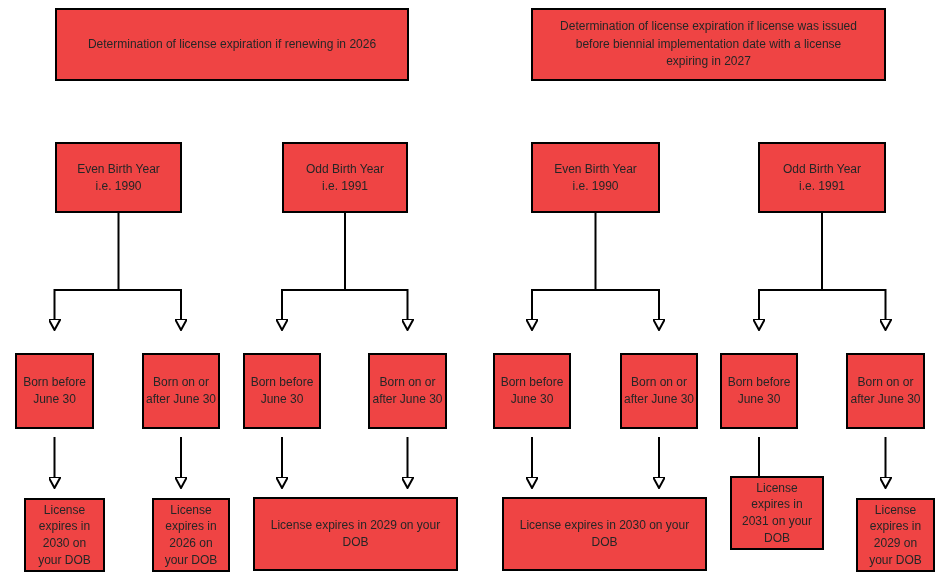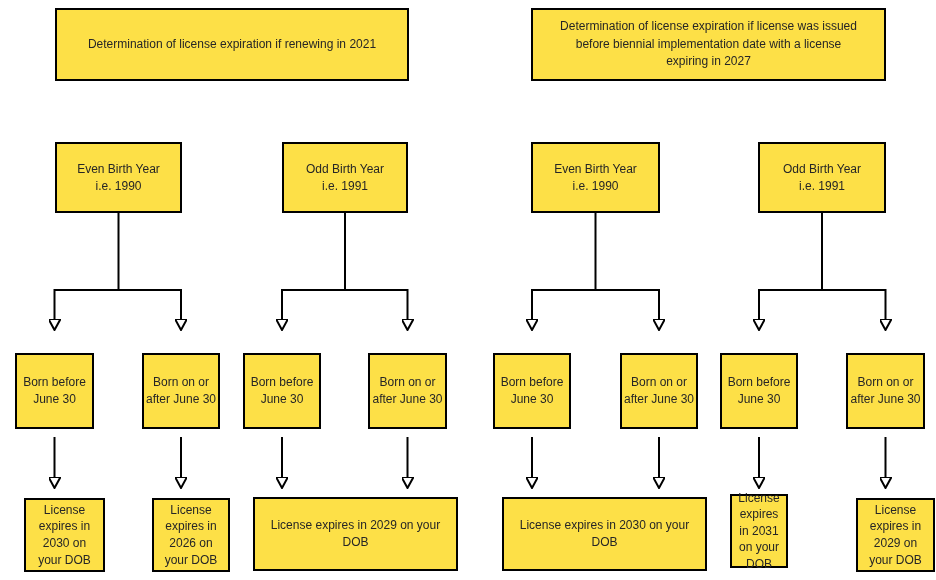--- a/index.html
+++ b/index.html
@@ -8,21 +8,21 @@
     width:936px;height:580px;
     background:#ffffff;
     font-family:"Liberation Sans","DejaVu Sans",sans-serif;
     color:#262626;
     overflow:hidden;
   }
   .box{
     position:absolute;
     box-sizing:border-box;
     border:2px solid #000000;
-    background:#fde047;
+    background:#ef4444;
     display:flex;
     flex-direction:column;
     align-items:center;
     justify-content:center;
     text-align:center;
     font-size:12px;
     line-height:1.38;
   }
   .title{border-width:2.5px;line-height:1.45;}
   .title-l{padding:0 10px;}
@@ -72,21 +72,21 @@
     <line x1="181" y1="437" x2="181" y2="478" marker-end="url(#arw)"></line>
     <line x1="282" y1="437" x2="282" y2="478" marker-end="url(#arw)"></line>
     <line x1="407.5" y1="437" x2="407.5" y2="478" marker-end="url(#arw)"></line>
     <line x1="532" y1="437" x2="532" y2="478" marker-end="url(#arw)"></line>
     <line x1="659" y1="437" x2="659" y2="478" marker-end="url(#arw)"></line>
     <line x1="759" y1="437" x2="759" y2="478" marker-end="url(#arw)"></line>
     <line x1="885.5" y1="437" x2="885.5" y2="478" marker-end="url(#arw)"></line>
   </svg>
 
   <div class="box title title-l" style="left:55px;top:8px;width:354px;height:73px;">
-    <span>Determination of license expiration if renewing in 2021</span>
+    <span>Determination of license expiration if renewing in 2026</span>
   </div>
 
   <div class="box node" style="left:55px;top:142px;width:127px;height:71px;">
     <span>Even Birth Year</span>
     <span>i.e. 1990</span>
   </div>
 
   <div class="box node" style="left:282px;top:142px;width:126px;height:71px;">
     <span>Odd Birth Year</span>
     <span>i.e. 1991</span>
@@ -147,21 +147,21 @@
   </div>
 
   <div class="box node" style="left:846px;top:353px;width:79px;height:76px;">
     <span>Born on or after June 30</span>
   </div>
 
   <div class="box result result-wide" style="left:492px;top:497px;width:205px;height:74px;">
     <span>License expires in 2030 on your DOB</span>
   </div>
 
-  <div class="box result" style="left:720px;top:494px;width:58px;height:74px;">
+  <div class="box result" style="left:720px;top:476px;width:94px;height:74px;">
     <span>License expires in 2031 on your DOB</span>
   </div>
 
   <div class="box result" style="left:846px;top:498px;width:79px;height:74px;">
     <span>License expires in 2029 on your DOB</span>
   </div>
 
 </div>
 
 </body></html>

